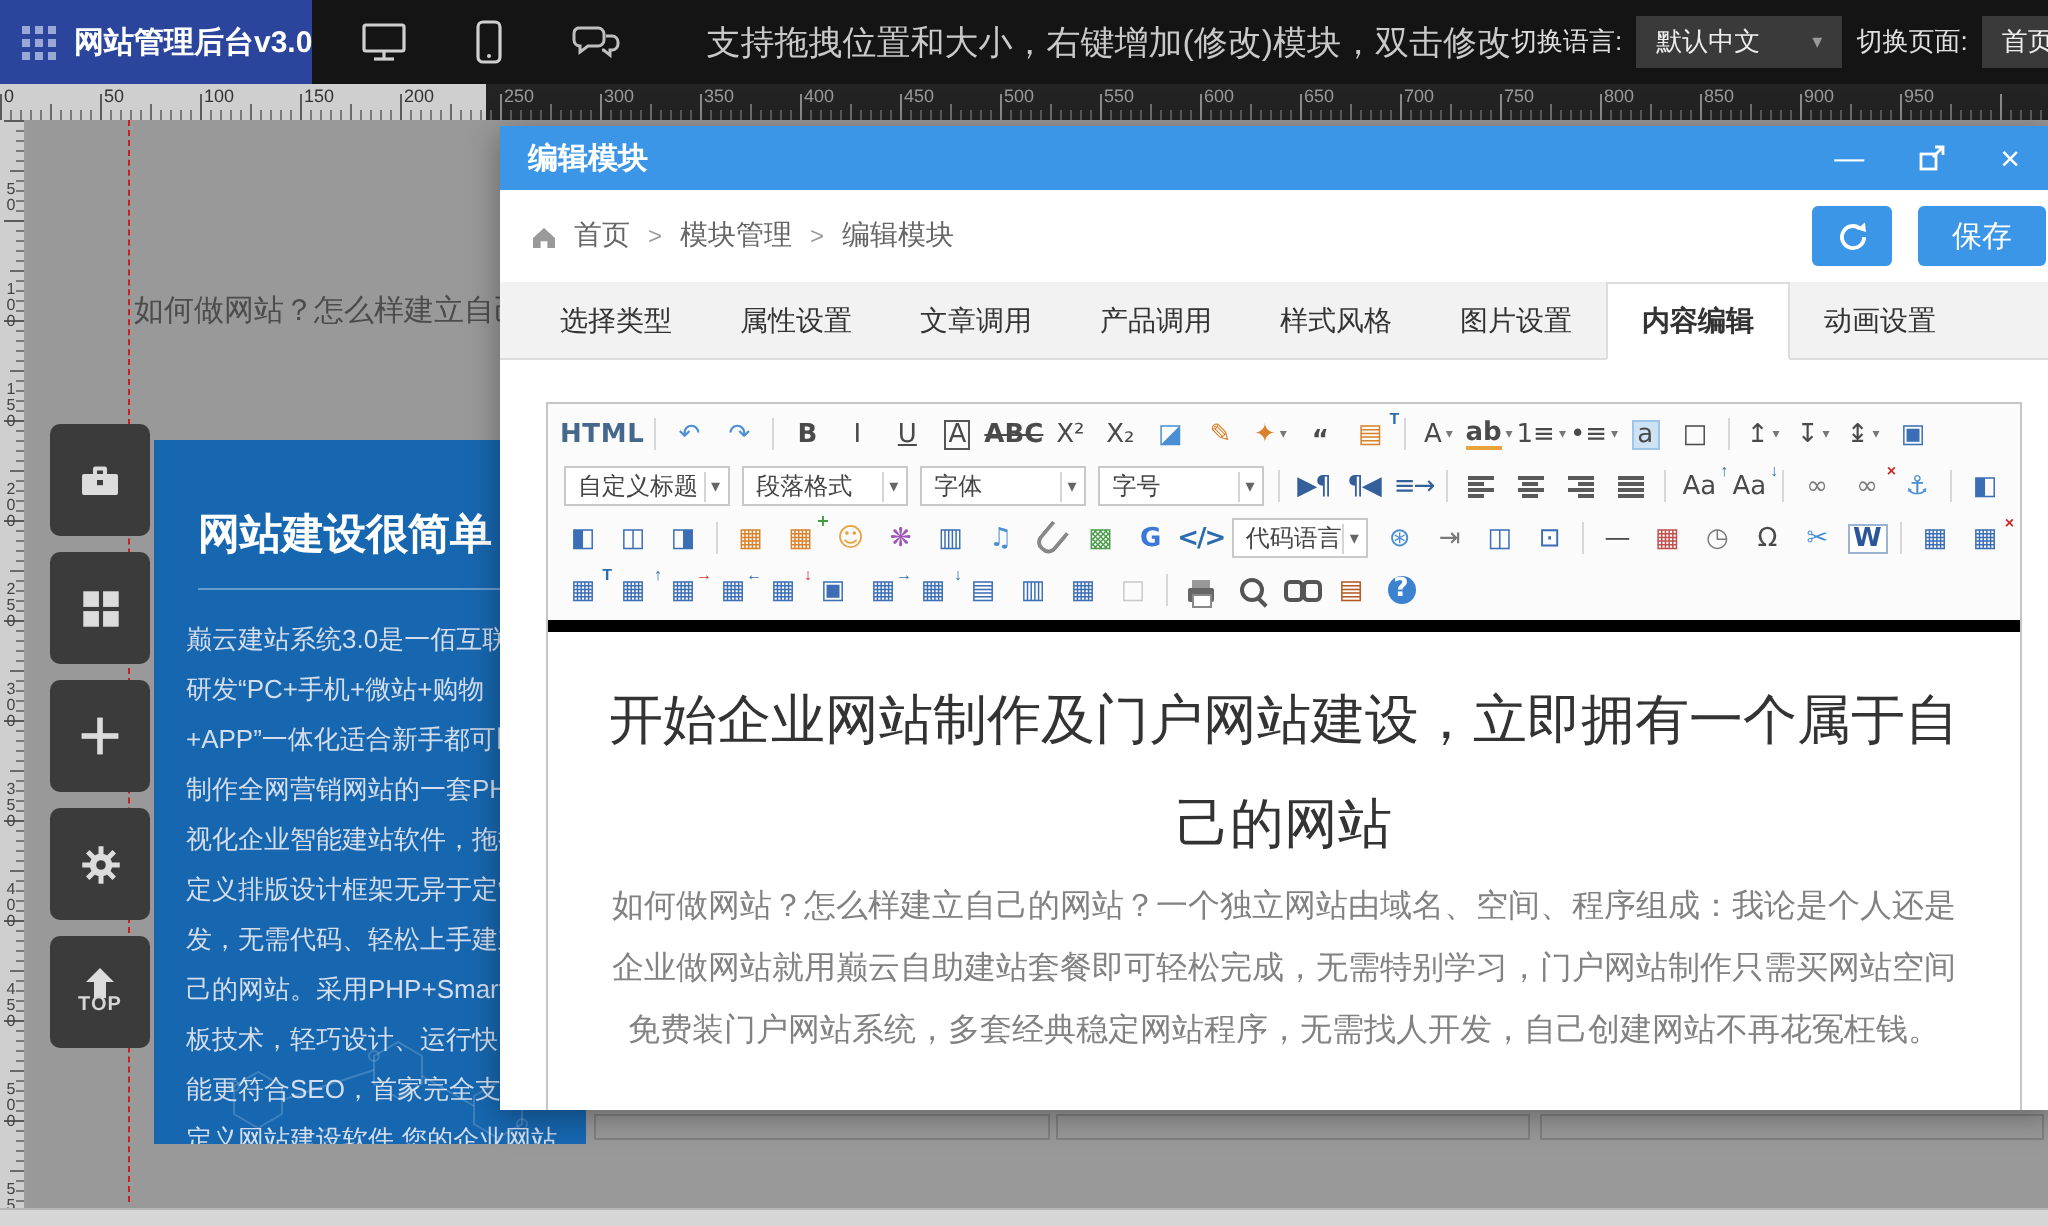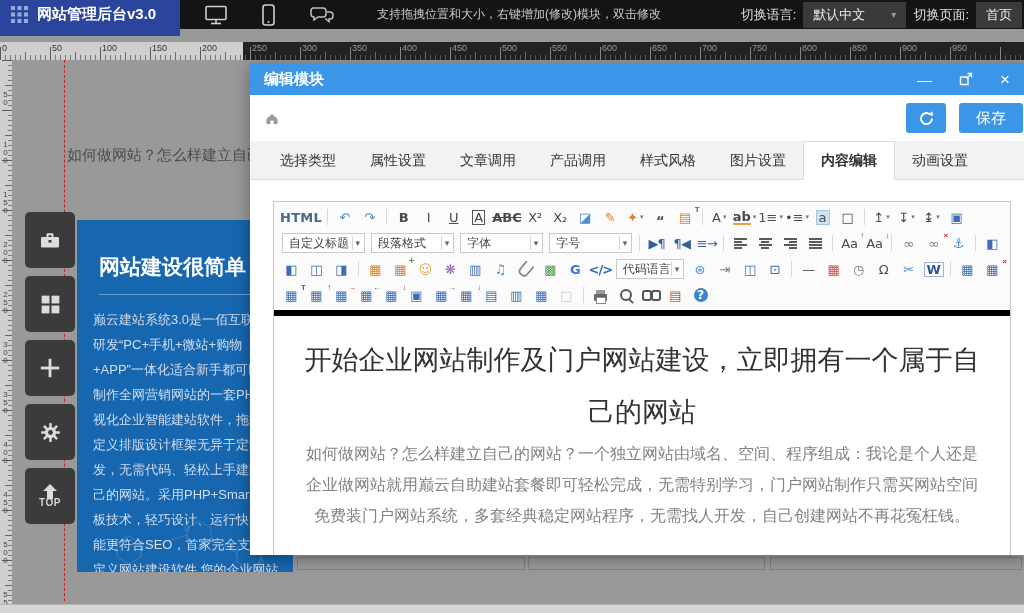--- a/index.html
+++ b/index.html
@@ -1,24 +1,24 @@
 <!DOCTYPE html>
 <html style="--brand: #2c459c; --topbar: #141414; --darkbox: #3a3a3a; --mblue: #3c96e8; --panel: #1767b0; --workspace: #999999; --guide: #c91f1f;"><head>
 <meta charset="utf-8">
 <style>
   html,body{margin:0;padding:0}
   body{width:1024px;height:613px;overflow:hidden;font-family:"Liberation Sans","DejaVu Sans",sans-serif;background:#777}
   .stage{position:relative;width:1024px;height:613px;overflow:hidden;background:var(--workspace)}
 
   
-  .topbar{position:absolute;left:0;top:0;width:1024px;height:29px;background:var(--topbar);display:flex;align-items:center;z-index:30}
+  .topbar{position:absolute;left:0;top:0;width:1024px;height:42px;background:var(--topbar);display:flex;align-items:center;z-index:30}
   .brand{width:180px;height:42px;background:var(--brand);display:flex;align-items:center;gap:9px;padding-left:11px;box-sizing:border-box}
   .brand-title{color:#fff;font-size:15px;font-weight:bold;white-space:nowrap}
   .dev-icons{display:flex;align-items:center;gap:34px;margin-left:24px}
-  .hint{color:#c9c9c9;font-size:12px;margin-left:42px;white-space:nowrap}
+  .hint{color:#c9c9c9;font-size:17px;margin-left:42px;white-space:nowrap}
   .top-right{margin-left:auto;display:flex;align-items:center;gap:7px;padding-right:2px}
   .tb-label{color:#e0e0e0;font-size:13px;white-space:nowrap}
   .tb-box{background:var(--darkbox);color:#eee;font-size:13px;height:26px;display:flex;align-items:center;padding:0 10px;white-space:nowrap}
   .tb-box .caret{color:#999;font-size:10px;margin-left:26px}
 
   
   .hruler{position:absolute;left:0;top:42px;width:1024px;height:18px;background:#cfcfcf;z-index:20;
     background-image:linear-gradient(90deg,#5a5a5a 1px,transparent 1px),linear-gradient(90deg,#6a6a6a 1px,transparent 1px),linear-gradient(90deg,#7a7a7a 1px,transparent 1px);
     background-size:50px 13px,25px 8px,5px 5px;background-position:left bottom;background-repeat:repeat-x}
   .hruler-dark{position:absolute;left:243px;top:0;right:0;bottom:0;background:#232323;
@@ -298,20 +298,21 @@
         <span class="wi" style="font-size:17px">×</span>
       </div>
     </div>
 
     <div class="mbread">
       <span class="home">
         <svg width="14" height="13" viewBox="0 0 13 13">
             <path d="M1 7 6.5 2 12 7v5H8.2V8.6H4.8V12H1Z" fill="#9a9a9a"></path>
           </svg>
       </span>
+      <span><span class="bitem">首页</span><span class="bsep">&gt;</span><span class="bitem">模块管理</span><span class="bsep">&gt;</span><span class="bitem">编辑模块</span></span>
     </div>
 
     <div class="mrefresh">
       <svg width="17" height="17" viewBox="0 0 16 16">
         <path d="M13.2 8A5.2 5.2 0 1 1 11 3.8" fill="none" stroke="#fff" stroke-width="1.8"></path>
         <polygon points="13.6,1.2 14.1,5.6 9.9,4.4" fill="#fff"></polygon>
       </svg>
     </div>
     <div class="msave">保存</div>
 

